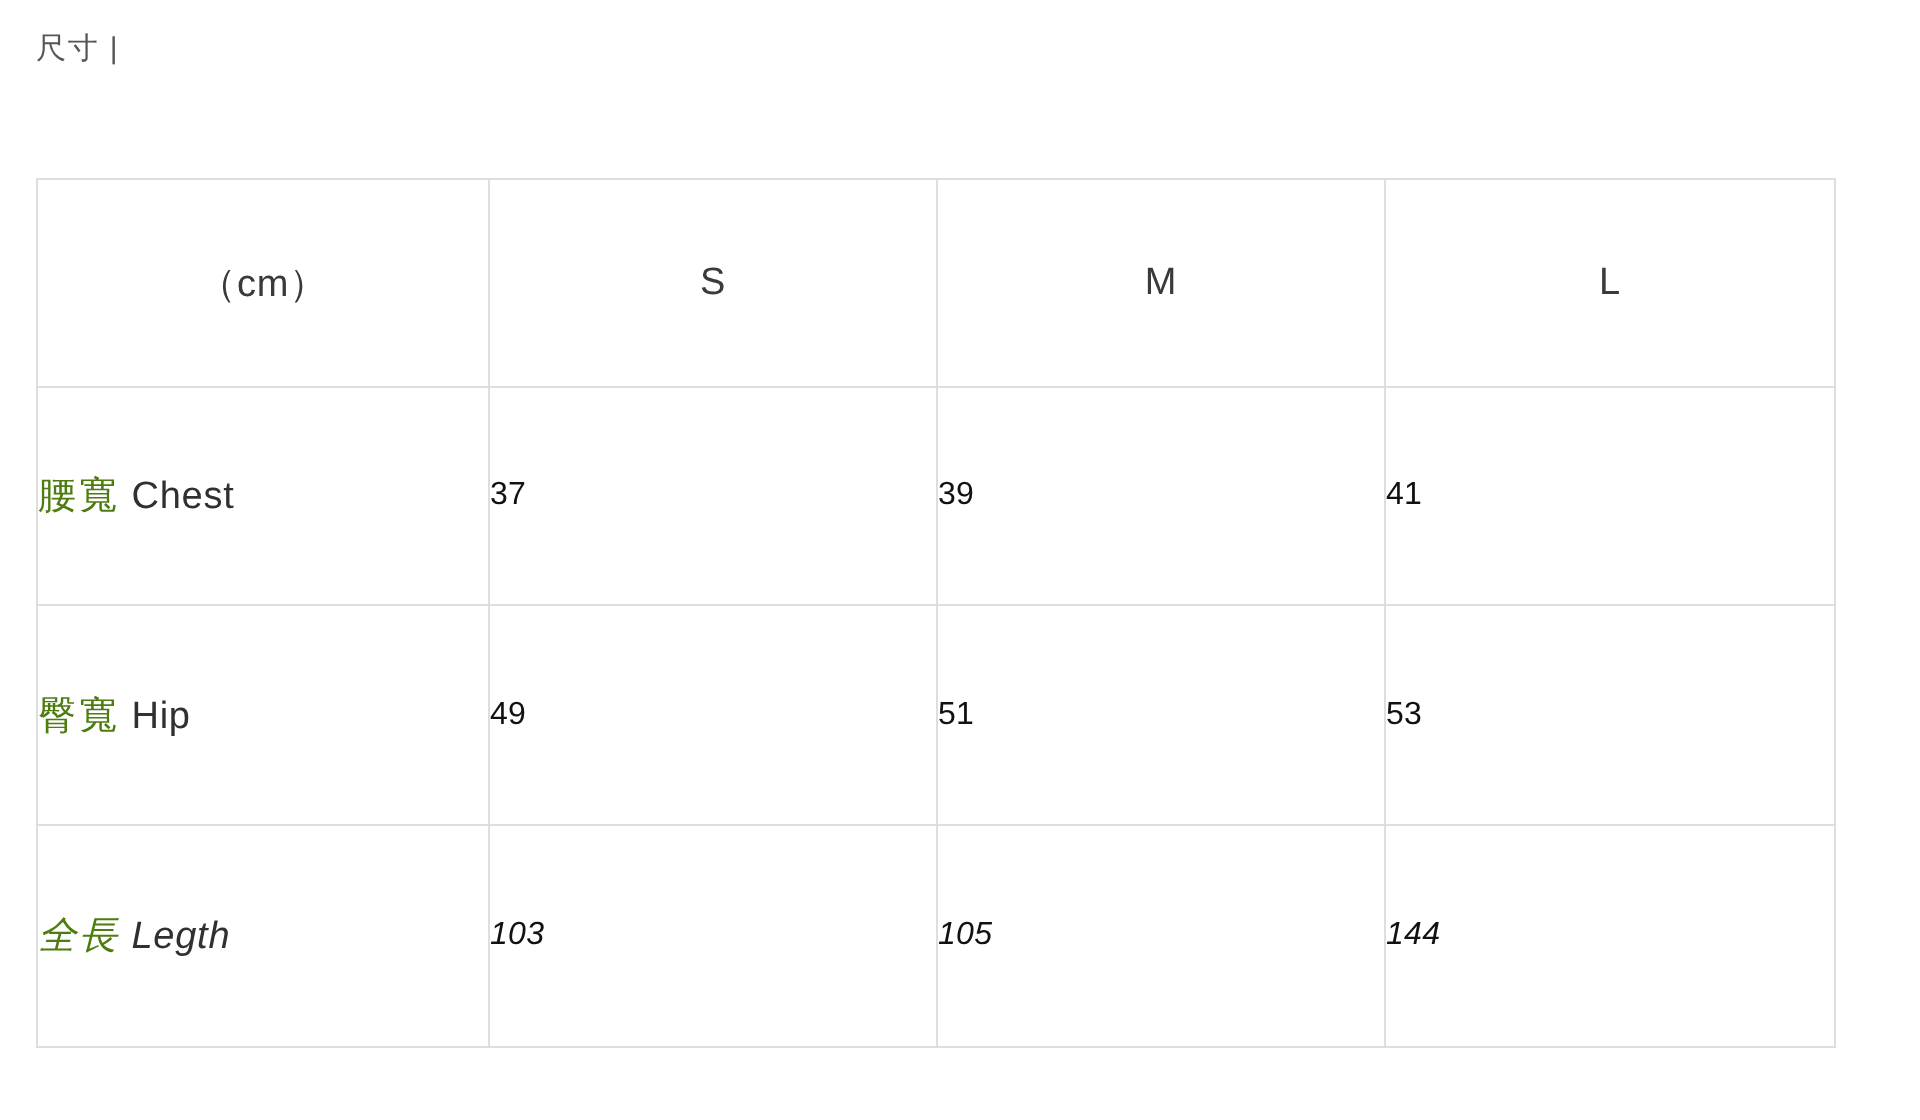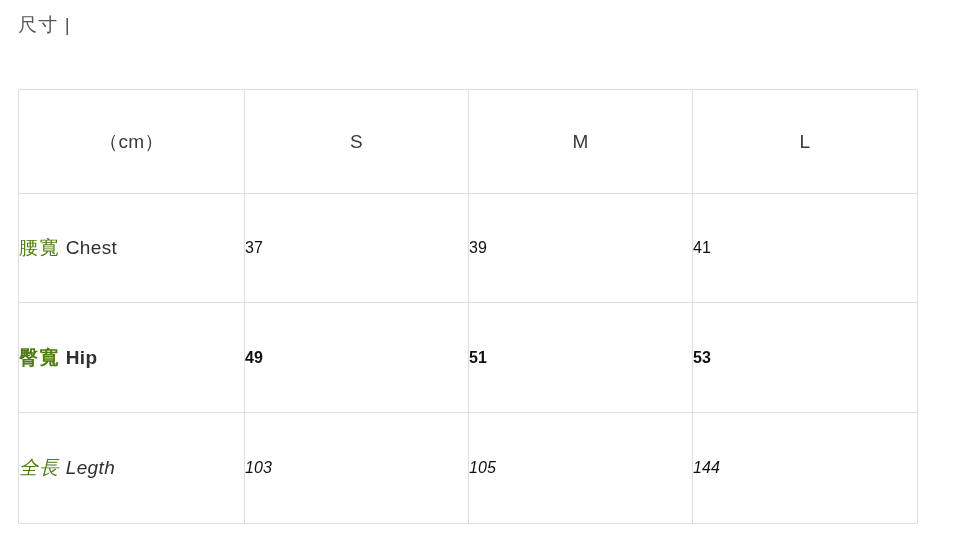--- a/index.html
+++ b/index.html
@@ -20,21 +20,21 @@
     width: 960px;
     height: 560px;
     box-sizing: border-box;
   }
 
   
   .section-title {
     position: absolute;
     left: 18px;
     top: 10px;
-    font-size: 19px;
+    font-size: 15px;
     line-height: 30px;
     letter-spacing: 0.06em;
     color: #56565a;
     font-weight: 400;
     white-space: pre;
   }
 
   
   .size-table-wrap {
     position: absolute;
@@ -73,21 +73,21 @@
   }
   th.head-unit {
     font-size: 18px;
     letter-spacing: 0.01em;
   }
 
   
   tr.data-row td {
     height: 108px;
   }
-  tr.data-row:nth-child(2) td { height: 109px; font-weight: bold; }
+  tr.data-row:nth-child(2) td { height: 109px; }
   tr.data-row:nth-child(3) td { height: 110px; font-style: italic; }
 
   td.row-label {
     font-size: 19px;
     color: #3a3a3c;
     letter-spacing: 0.02em;
   }
   td.row-label .cjk {
     color: #4d7c0f;
     letter-spacing: 0.08em;

